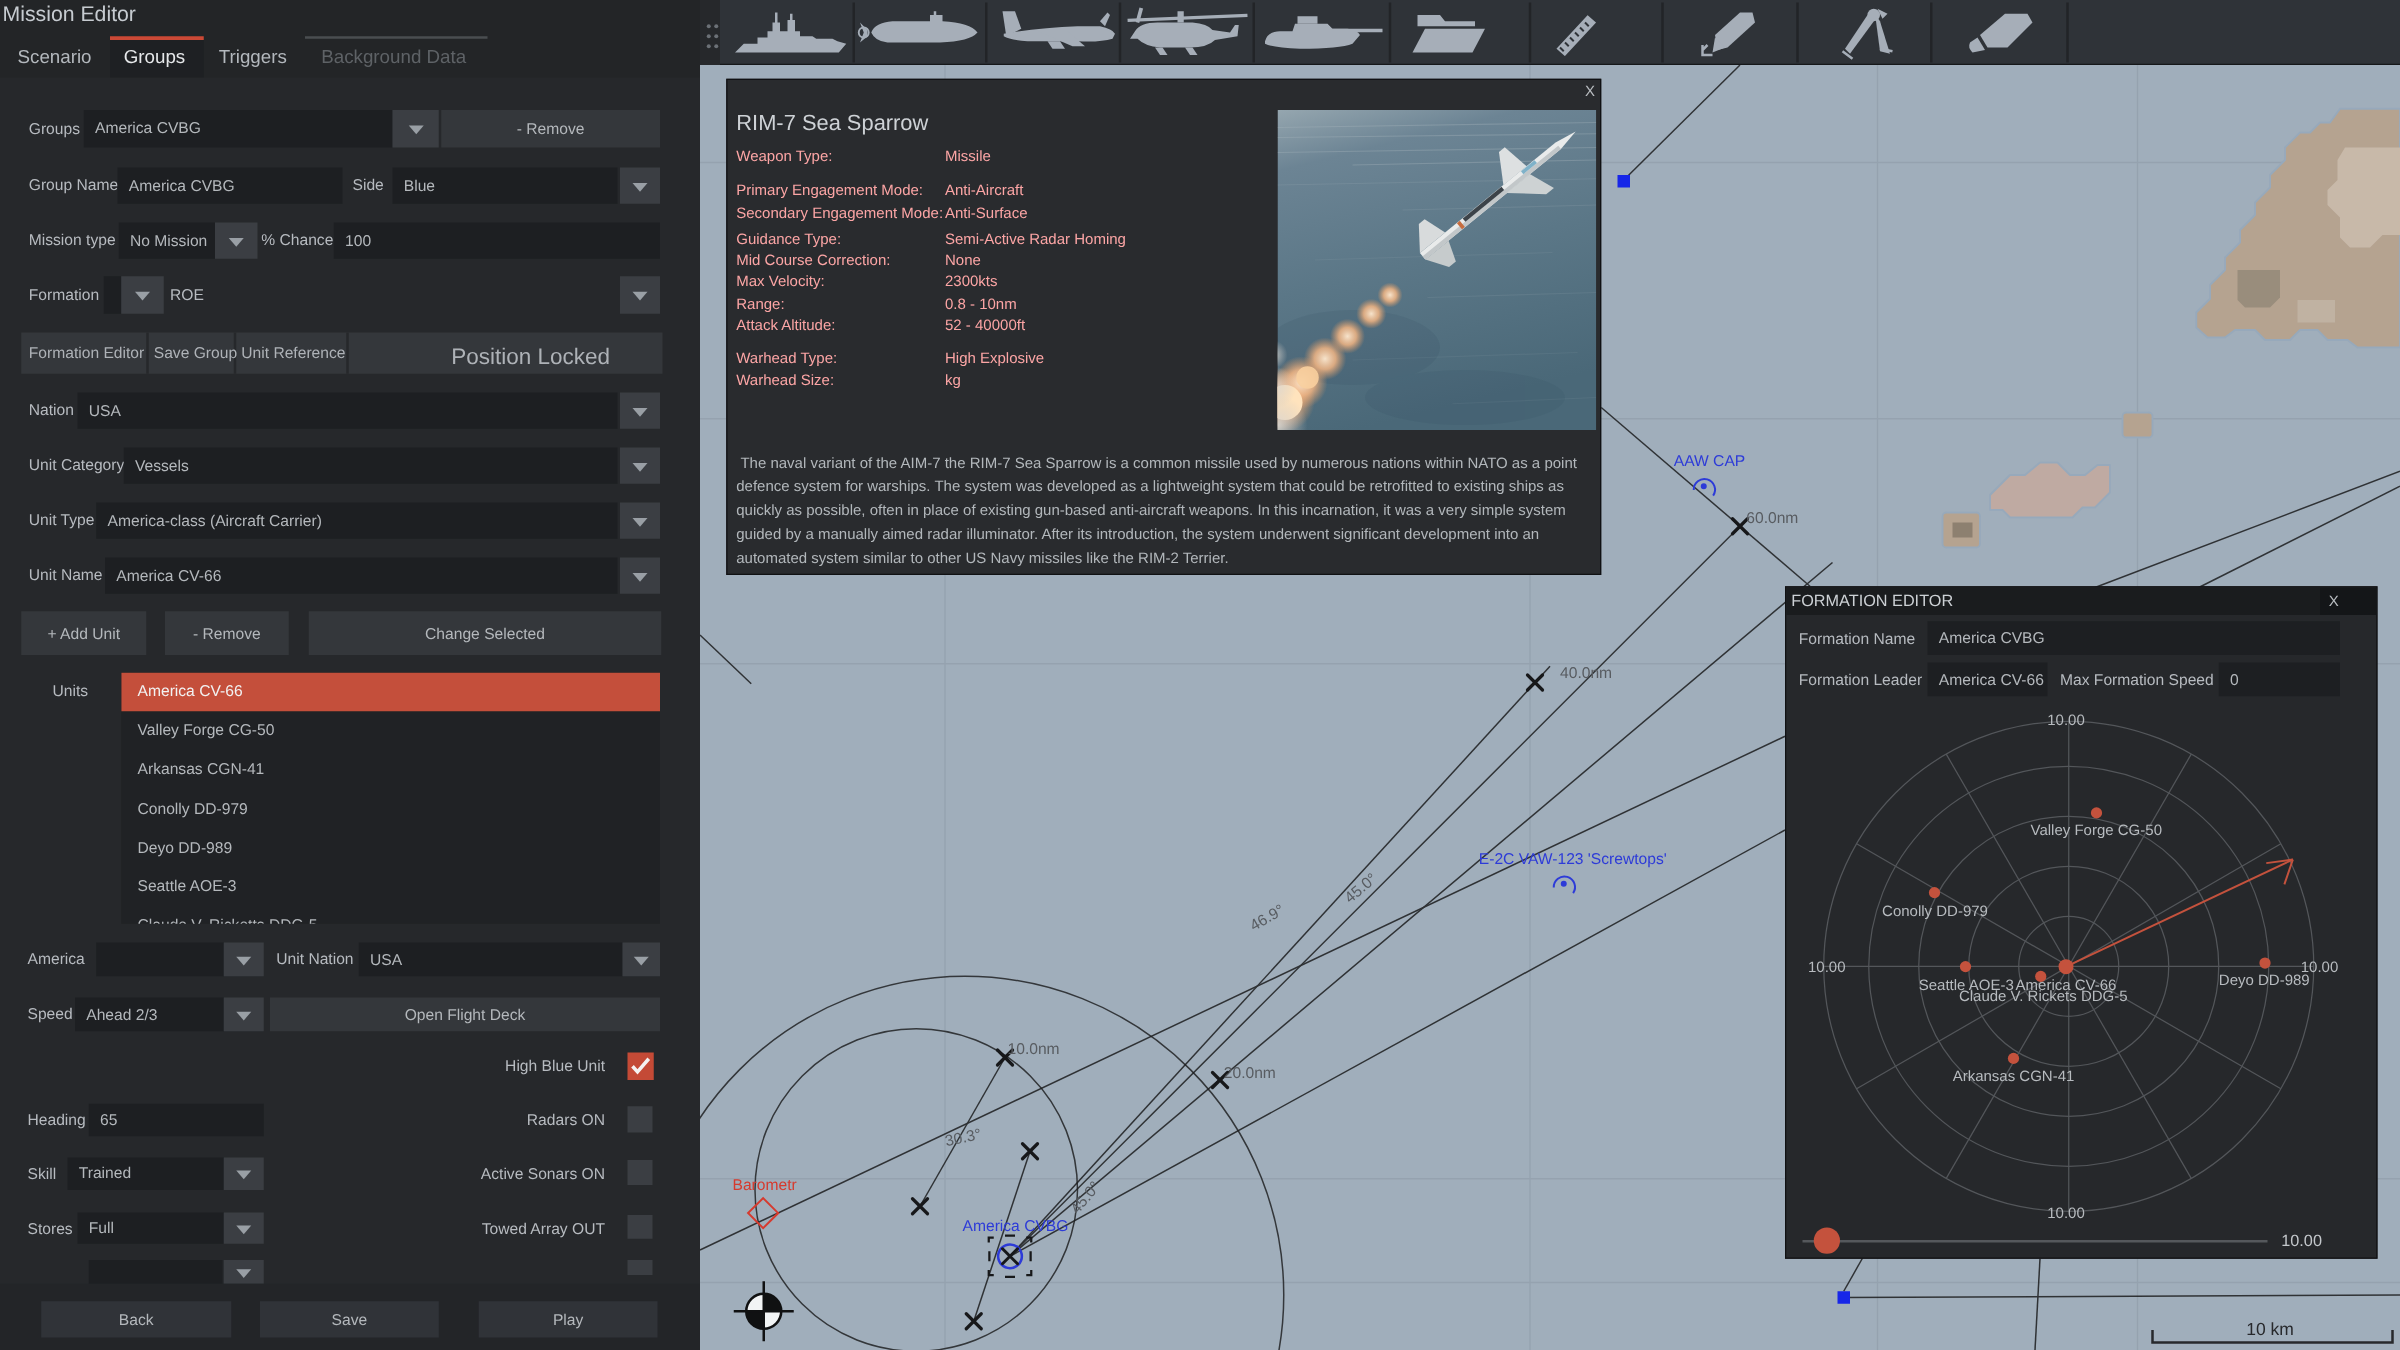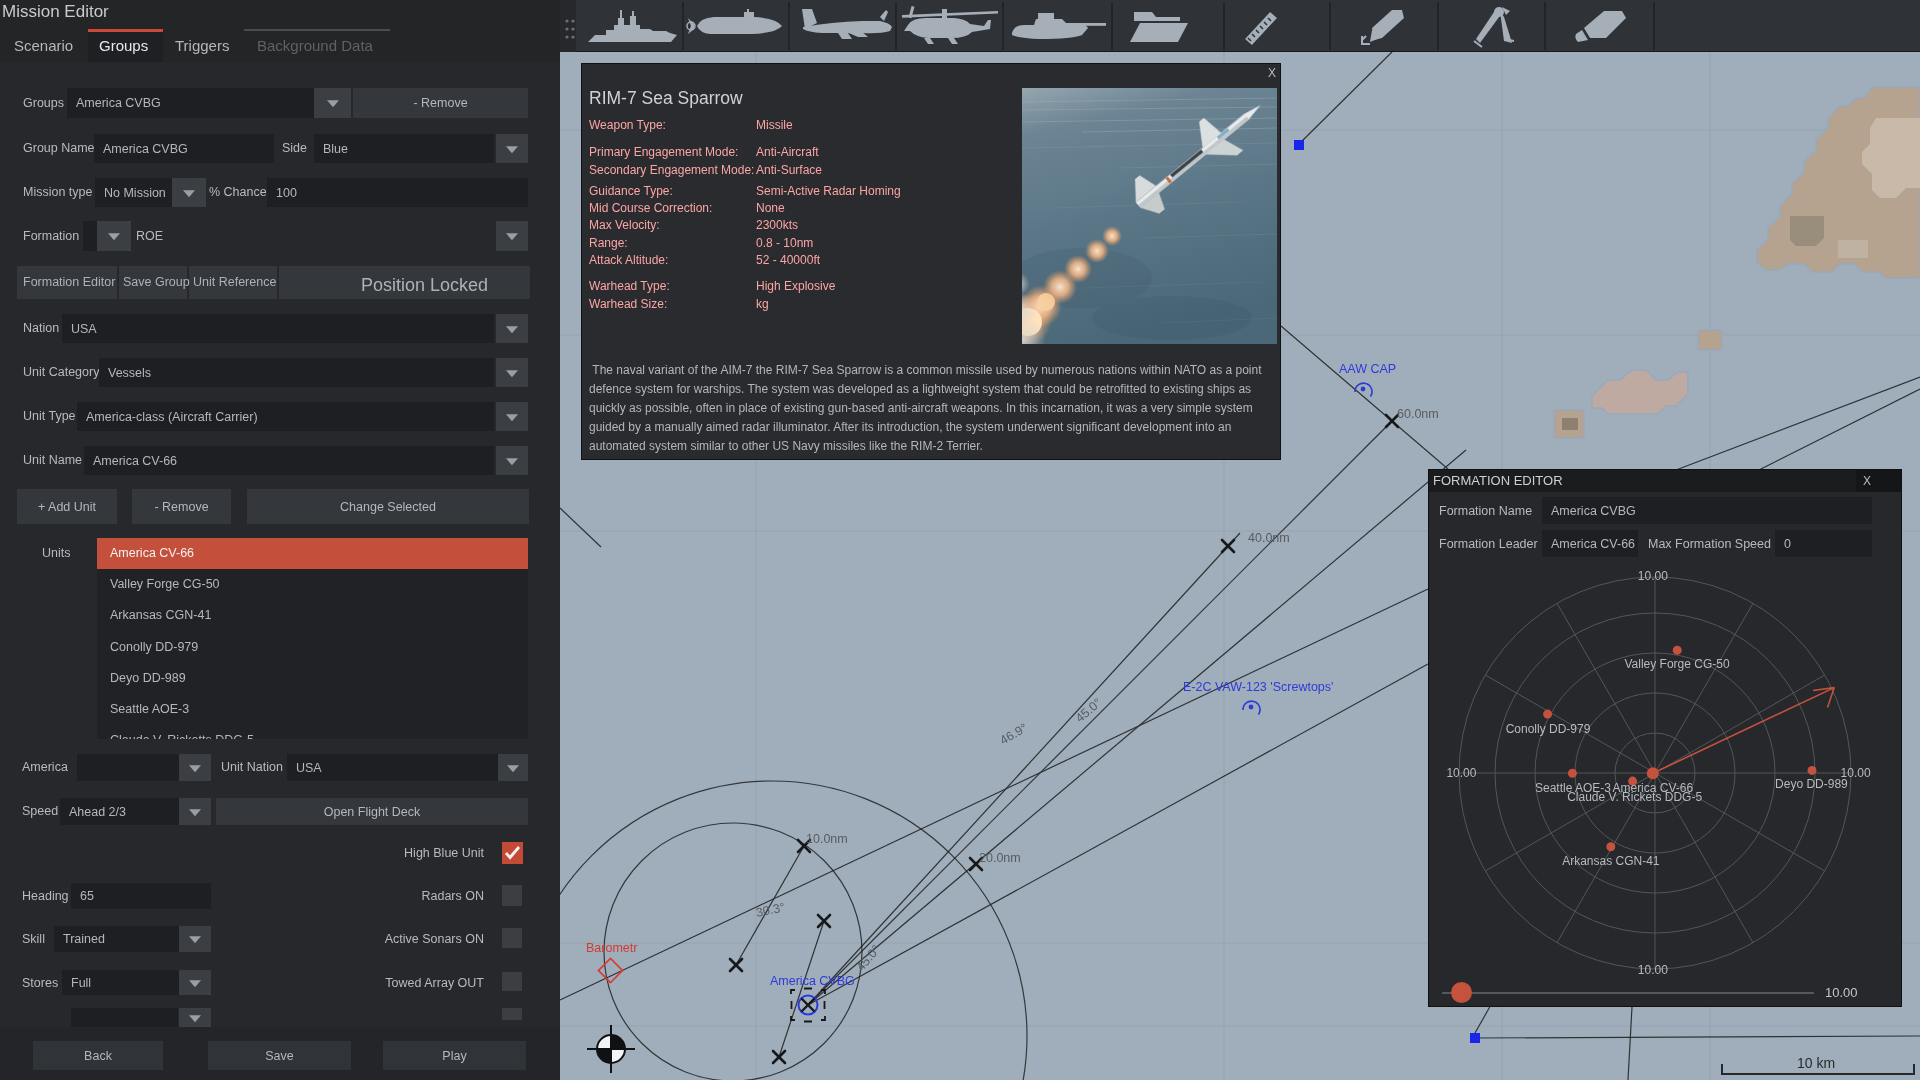--- a/index.html
+++ b/index.html
@@ -370,21 +370,21 @@
       </div>
   <div class="dd" style="left:179px;top:970px;width:32px;height:25px;"></div>
   <div class="lbl" style="left:287px;top:976px;width:197px;text-align:right;">Towed Array OUT</div>
   <div class="cb" style="left:502px;top:972px;width:20px;height:19px;"></div>
 
   <div class="inp" style="left:71px;top:1008px;width:107px;height:19px;"></div>
   <div class="dd" style="left:179px;top:1008px;width:32px;height:19px;"></div>
   <div class="cb" style="left:502px;top:1008px;width:20px;height:12px;"></div>
 
   <div class="abs" style="left:0;top:1027px;width:560px;height:53px;background:#232528;"></div>
-  <div class="btn" style="left:33px;top:1041px;width:130px;height:29px;background:#303338;">Back</div>
+  <div class="btn" style="left:33px;top:1041px;width:152px;height:29px;background:#303338;">Back</div>
   <div class="btn" style="left:208px;top:1041px;width:143px;height:29px;background:#303338;">Save</div>
   <div class="btn" style="left:383px;top:1041px;width:143px;height:29px;background:#303338;">Play</div>
 </div>
 
 <div class="abs" id="wdlg" style="left:581px;top:63px;width:700px;height:397px;background:#292b2e;border:1px solid #101113;">
   <div class="abs" style="right:4px;top:0;color:#b9bdc1;font-size:12px;line-height:18px;">X</div>
   <div class="abs" style="left:7px;top:24px;color:#ced2d6;font-size:17.5px;">RIM-7 Sea Sparrow</div>
   <div class="abs" style="left:7px;top:53px;width:440px;color:#fca5a5;font-size:12px;line-height:17.3px;">
     <div style="position:relative;">Weapon Type:<span style="position:absolute;left:167px;">Missile</span></div>
     <div style="height:10px;"></div>

